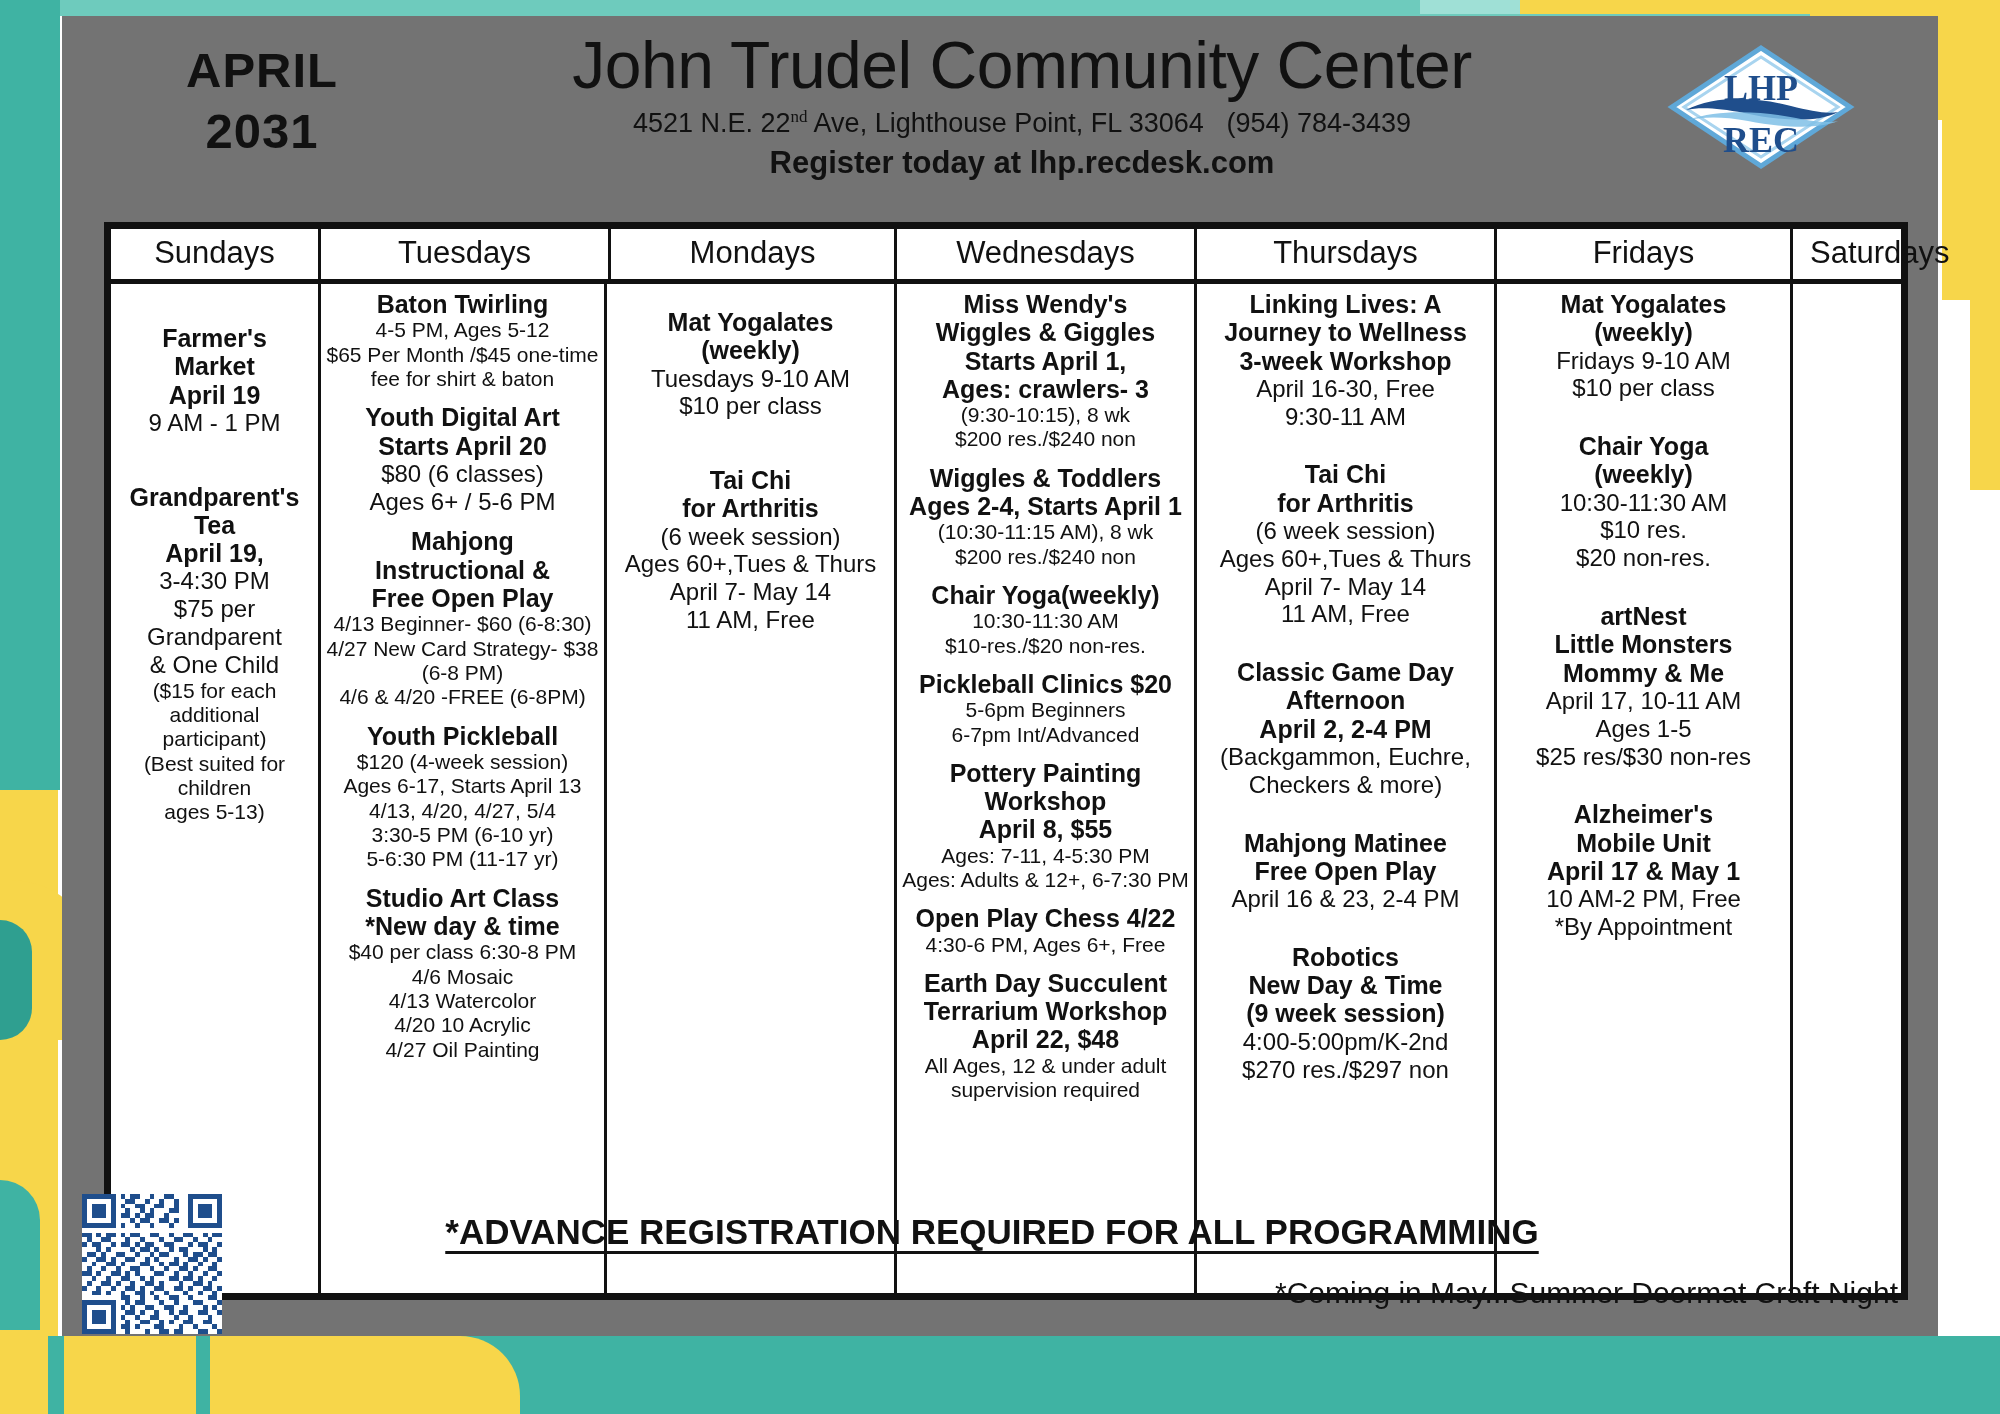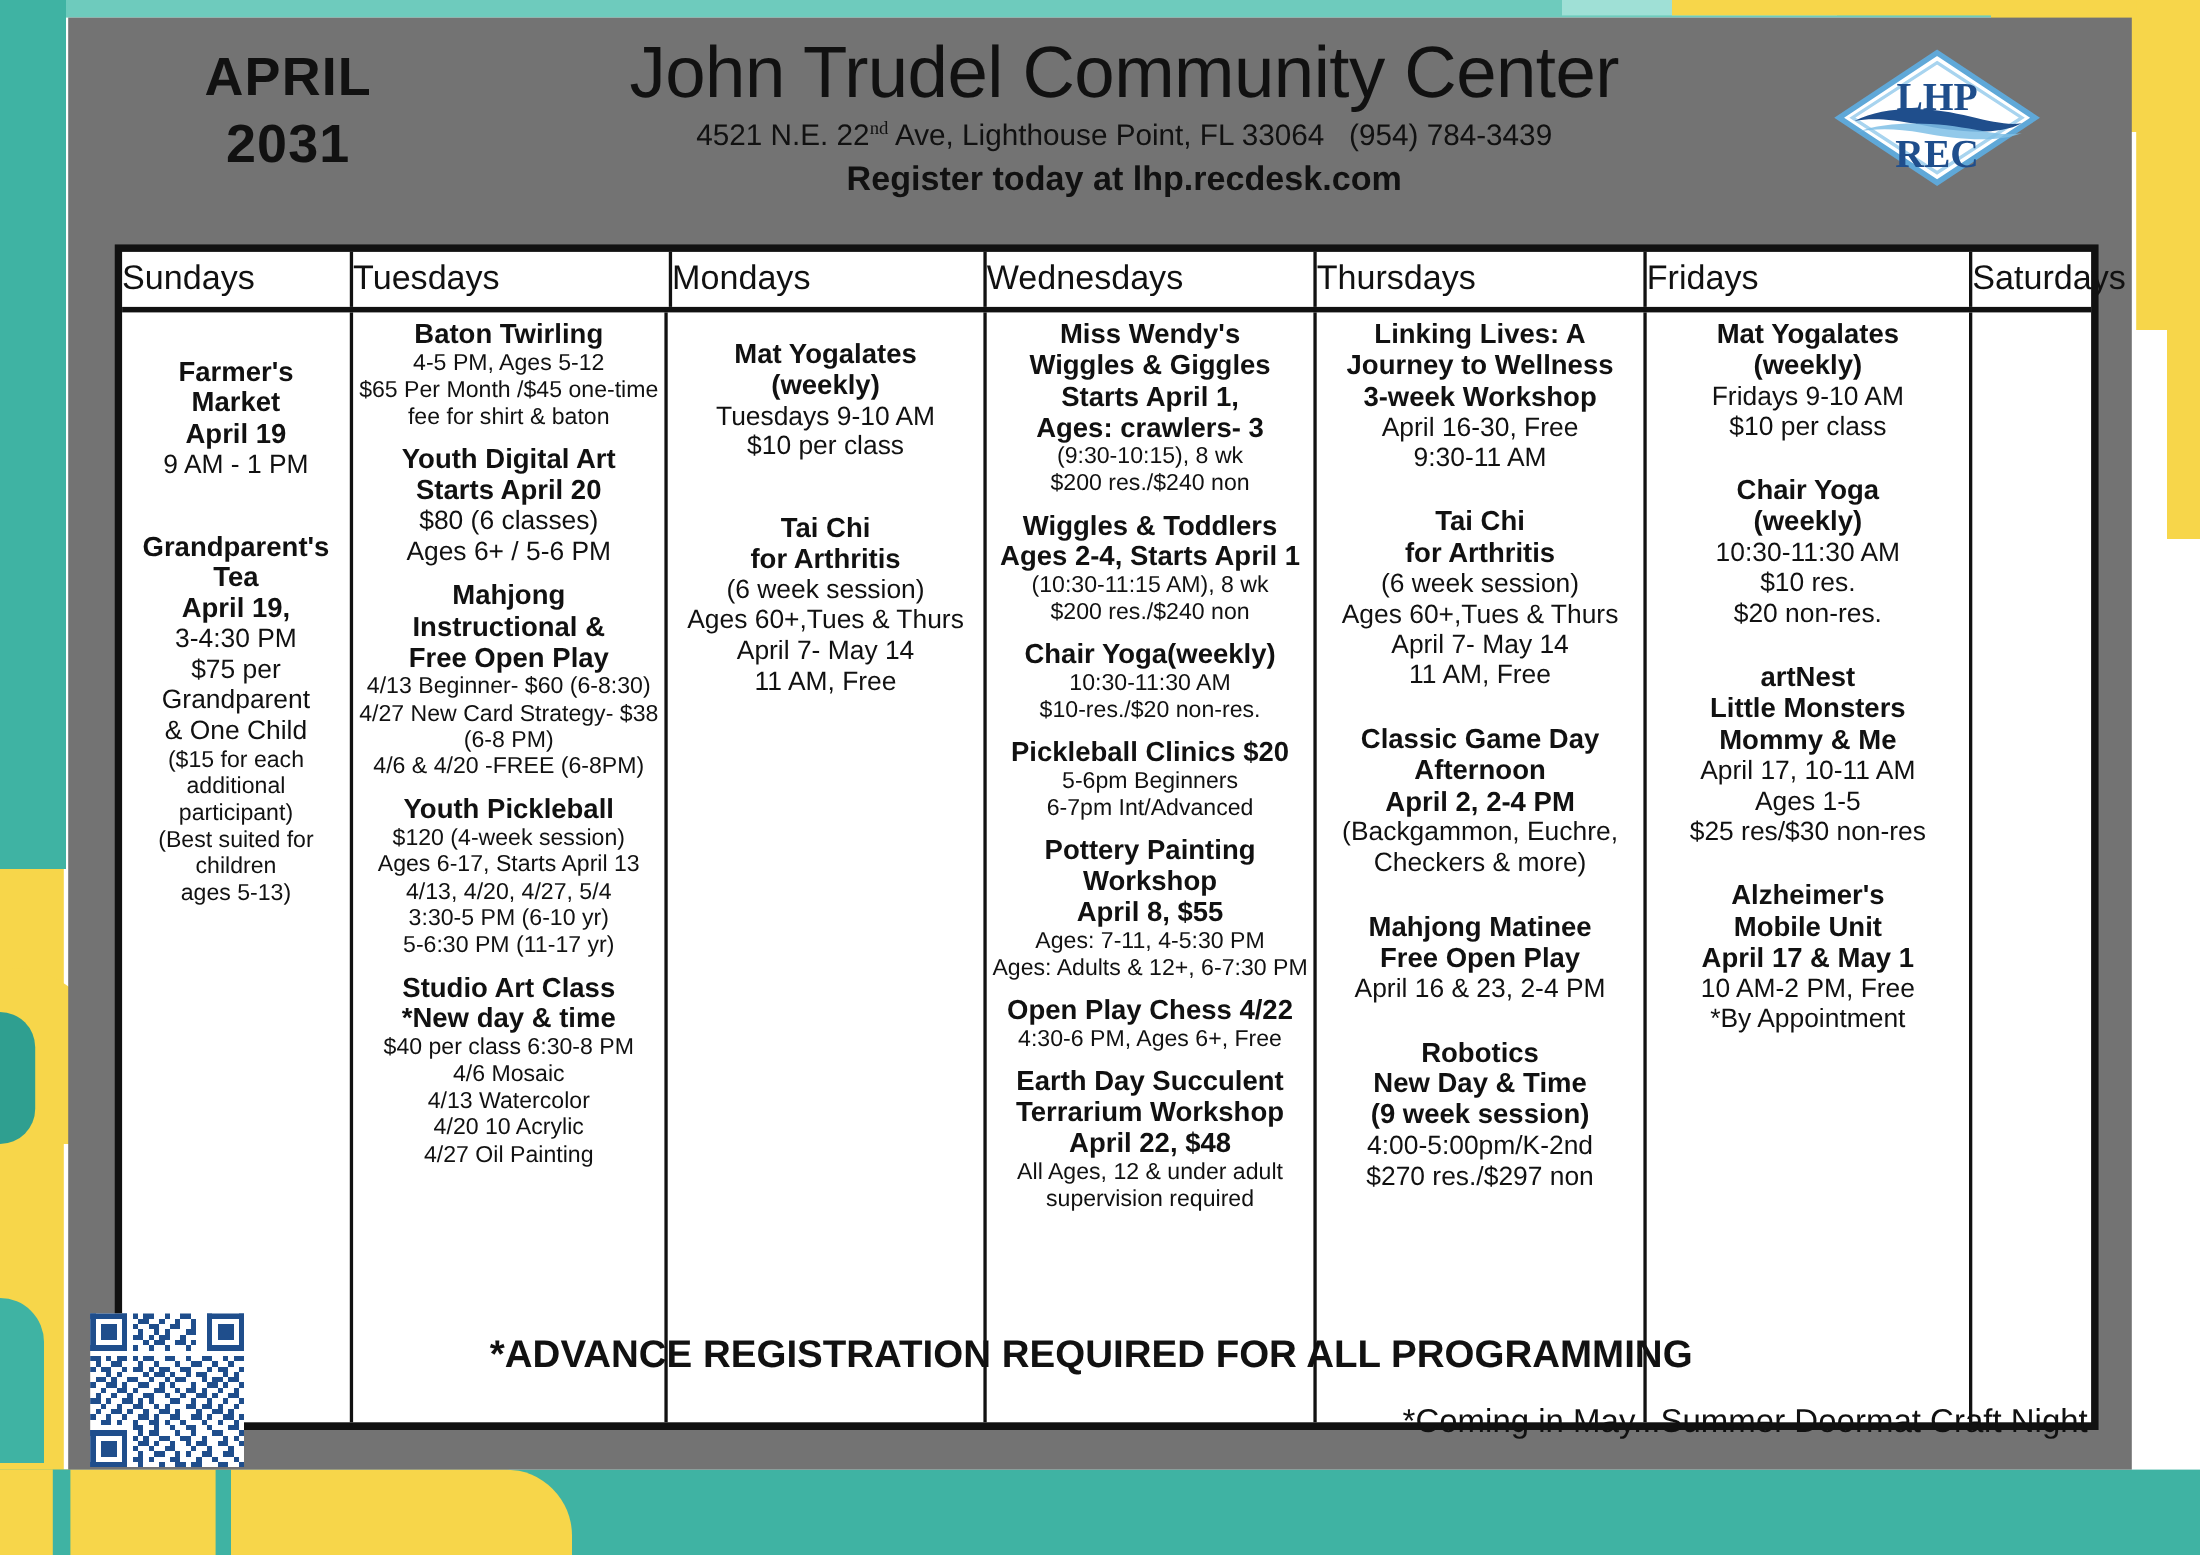--- a/index.html
+++ b/index.html
@@ -71,21 +71,21 @@
     box-sizing:border-box;
     display:flex;
     flex-direction:column;
   }
   .cal-head{
     display:flex;
     border-bottom:5px solid #111;
     flex:0 0 auto;
   }
   .cal-head .hcell{
-    font-size:31px;color:#111;padding:6px 0 8px;
+    font-size:31px;color:#111;text-align:center;padding:6px 17px 8px;
     border-right:3px solid #111;
     box-sizing:border-box;
   }
   .cal-head .hcell:last-child{border-right:none;}
   .cal-body{display:flex;flex:1 1 auto;min-height:0;}
   .cal-body .bcell{
     border-right:3px solid #111;
     box-sizing:border-box;
     padding:6px 4px 0;
     overflow:hidden;
@@ -108,21 +108,21 @@
   .spacer{height:34px;}
   .spacer-sm{height:18px;}
 
   
   .footer{position:absolute;left:0;right:0;bottom:0;height:152px;}
   .qr{position:absolute;left:20px;top:10px;width:140px;height:140px;}
   .qr svg{display:block;width:140px;height:140px;}
   .foot-main{
     position:absolute;left:330px;top:28px;width:1200px;text-align:center;
     font-size:35px;font-weight:bold;color:#111;
-    text-underline-offset:7px;
+    text-decoration:underline;text-underline-offset:7px;
   }
   .foot-sub{
     position:absolute;right:40px;top:92px;
     font-size:30px;color:#111;
   }
 </style>
 </head>
 <body>
 
 <div class="poster">

